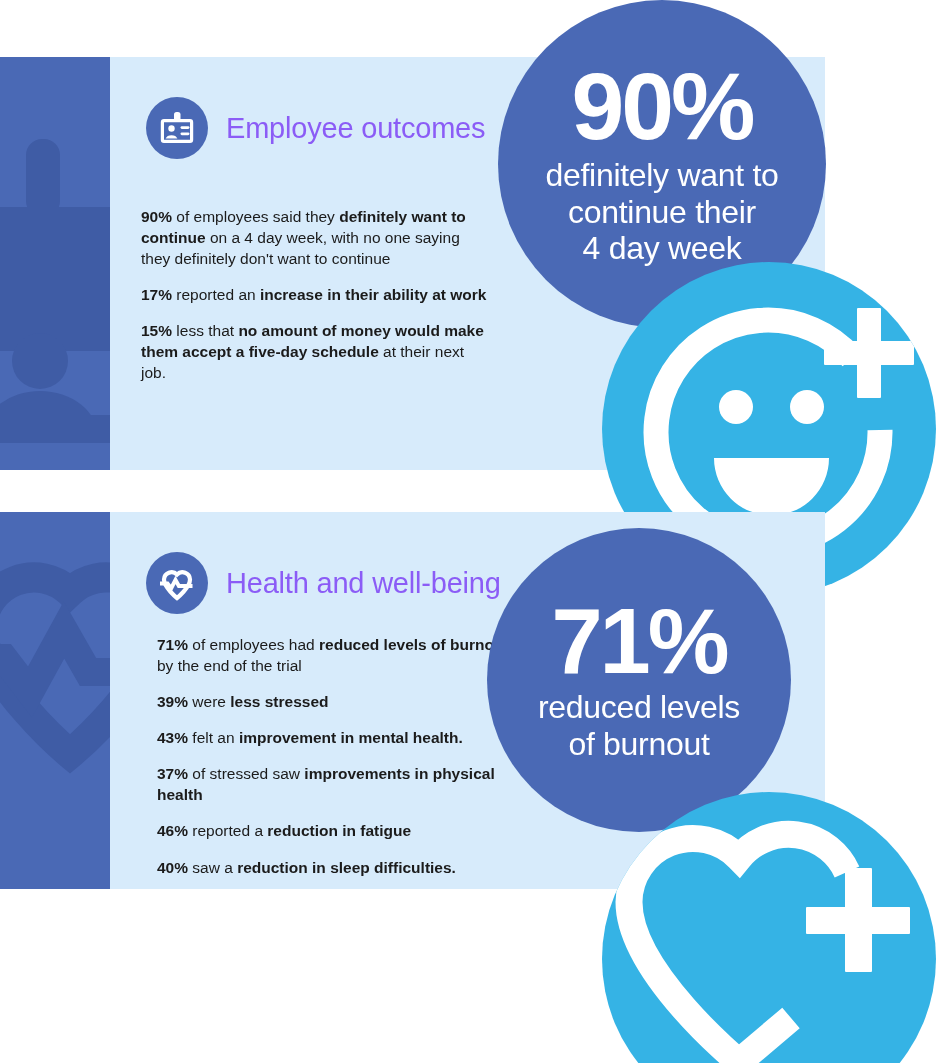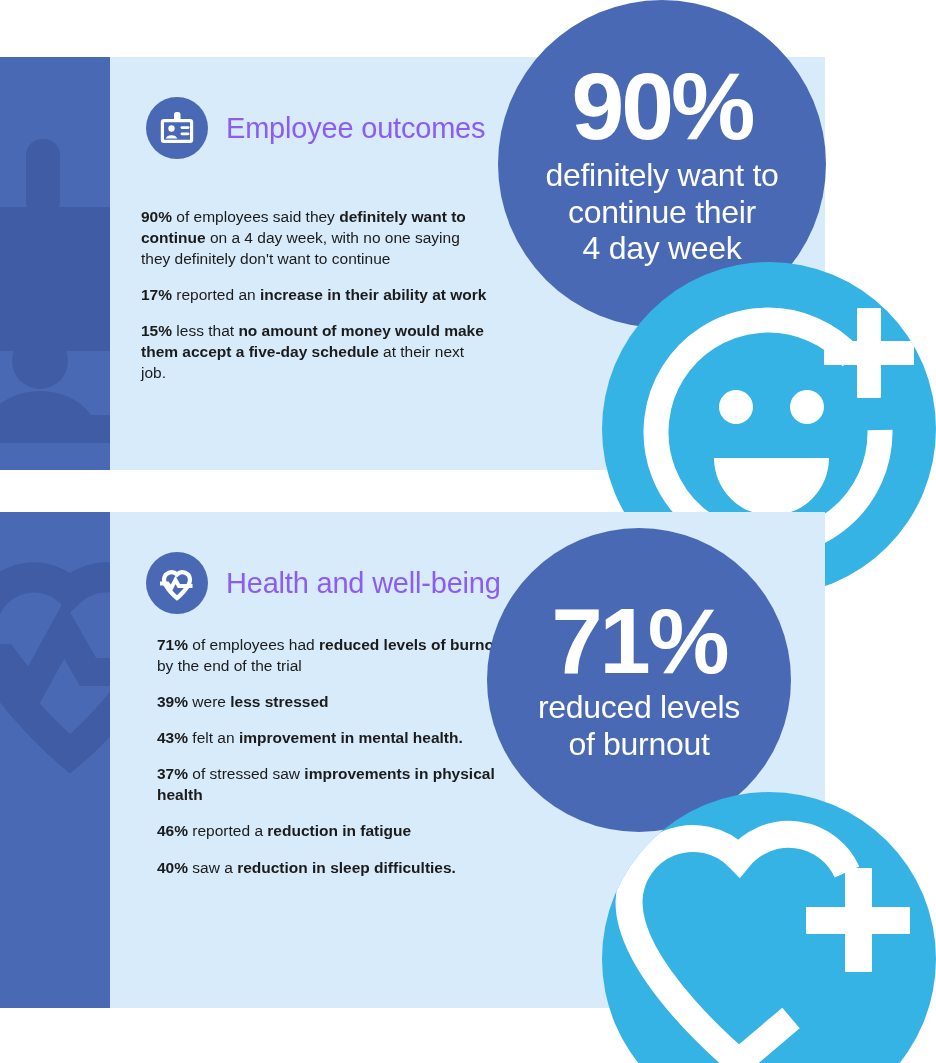--- a/index.html
+++ b/index.html
@@ -42,21 +42,21 @@
   }
 
   #panel-employee {
     top: 57px;
     width: 825px;
     height: 413px;
   }
   #panel-health {
     top: 512px;
     width: 825px;
-    height: 496px;
+    height: 377px;
   }
 
   
   .wm {
     position: absolute;
     opacity: 1;
   }
   .wm svg { display: block; }
 
   

